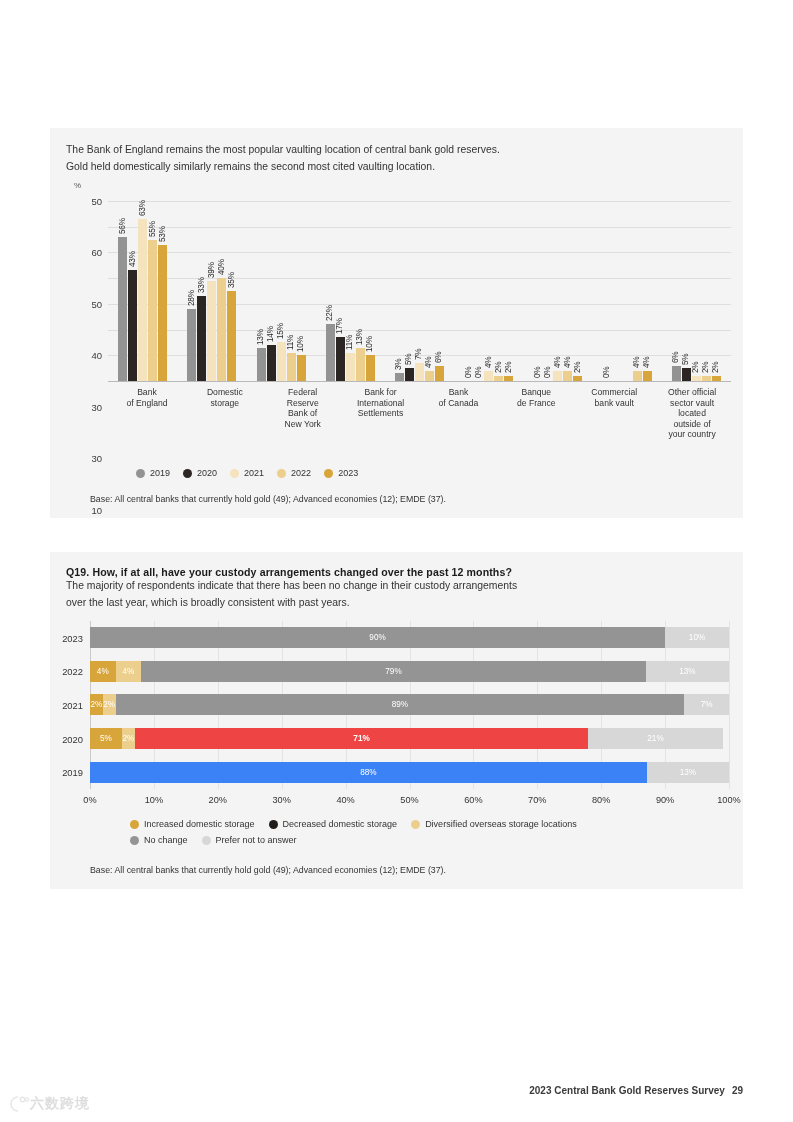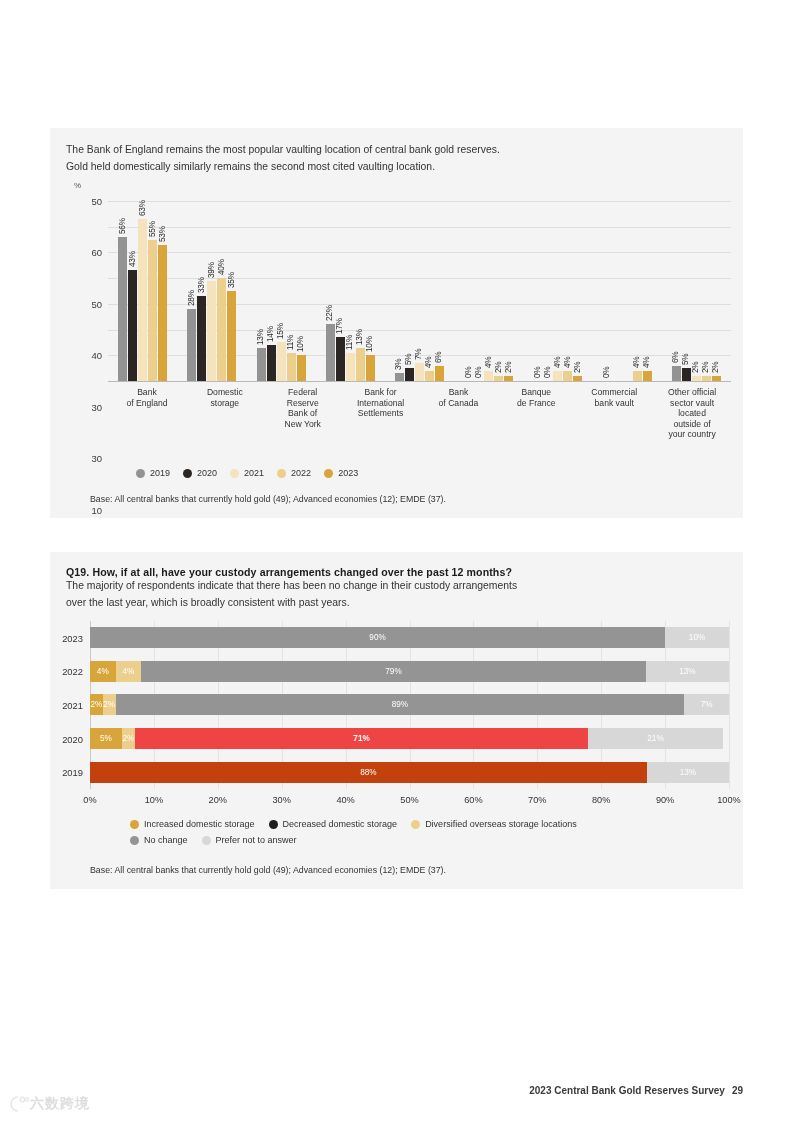--- a/index.html
+++ b/index.html
@@ -381,21 +381,21 @@
           </div>
           <div class="row">
             <div class="rowlab">2020</div>
             <div class="seg light" style="width: 5%; background: rgb(216, 165, 58);">5%</div>
             <div class="seg light" style="width: 2%; background: rgb(237, 207, 141);">2%</div>
             <div class="seg light" style="width: 71%; background: #ef4444; font-weight: bold;">71%</div>
             <div class="seg light" style="width: 21%; background: rgb(215, 215, 215);">21%</div>
           </div>
           <div class="row">
             <div class="rowlab">2019</div>
-            <div class="seg light" style="width: 88%; background: #c2410c;">88%</div>
+            <div class="seg light" style="width: 88%; background: #3b82f6;">88%</div>
             <div class="seg light" style="width: 13%; background: rgb(215, 215, 215);">13%</div>
           </div>
         </div>
       </div>
     <div class="xticks" id="xticks2">
         <div class="xt" style="left: 0%;">0%</div>
         <div class="xt" style="left: 10%;">10%</div>
         <div class="xt" style="left: 20%;">20%</div>
         <div class="xt" style="left: 30%;">30%</div>
         <div class="xt" style="left: 40%;">40%</div>

